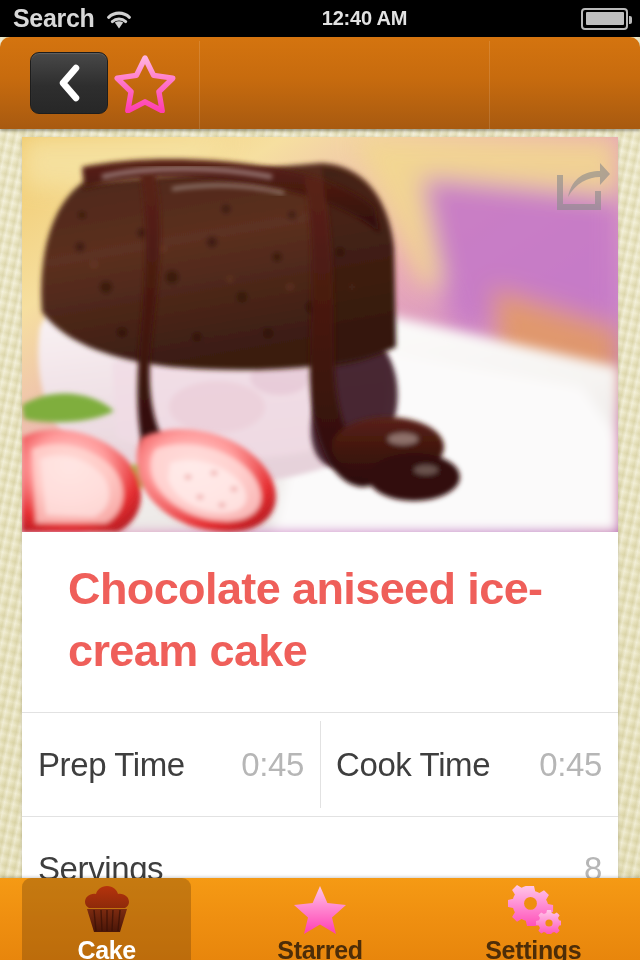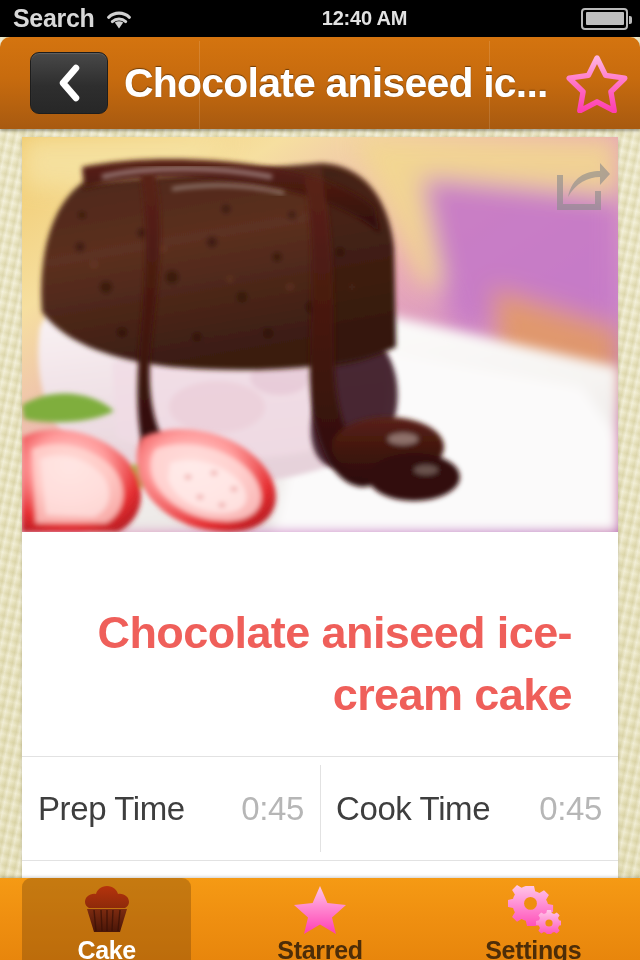--- a/index.html
+++ b/index.html
@@ -186,24 +186,23 @@
     z-index: 5;
   }
   .share-svg { width: 100%; height: 100%; display: block; opacity: 0.62; }
 
   
   .recipe-title {
     color: #ef5f5a;
     font-size: 45px;
     font-weight: bold;
     line-height: 1.38;
-    text-align: right;
+    text-align: left;
     padding: 26px 46px 30px 46px;
     letter-spacing: -0.6px;
-    margin-top: 44px;
   }
 
   
   .info-row {
     display: flex;
     border-top: 1px solid #e2e2e2;
     height: 104px;
   }
   .info-cell {
     flex: 1;
@@ -304,21 +303,20 @@
 <div class="nav-bar">
   <div class="nav-divider d1"></div>
   <div class="nav-divider d2"></div>
 
   <div class="back-button">
     <svg class="back-chevron" viewBox="0 0 26 38">
       <path d="M20 4 L7 19 L20 34" stroke="#ffffff" stroke-width="6.5" fill="none" stroke-linecap="round" stroke-linejoin="round"></path>
     </svg>
   </div>
 
-  <div class="nav-title">Chocolate aniseed ic...</div>
 
   <div class="star-button">
     <svg class="star-outline-svg" viewBox="0 0 62 60">
       <defs>
         <linearGradient id="starOutlineGrad" x1="0" y1="0" x2="0" y2="1">
           <stop offset="0%" stop-color="#ffb2e0"></stop>
           <stop offset="55%" stop-color="#ff6bc4"></stop>
           <stop offset="100%" stop-color="#ff3fb0"></stop>
         </linearGradient>
       </defs>

